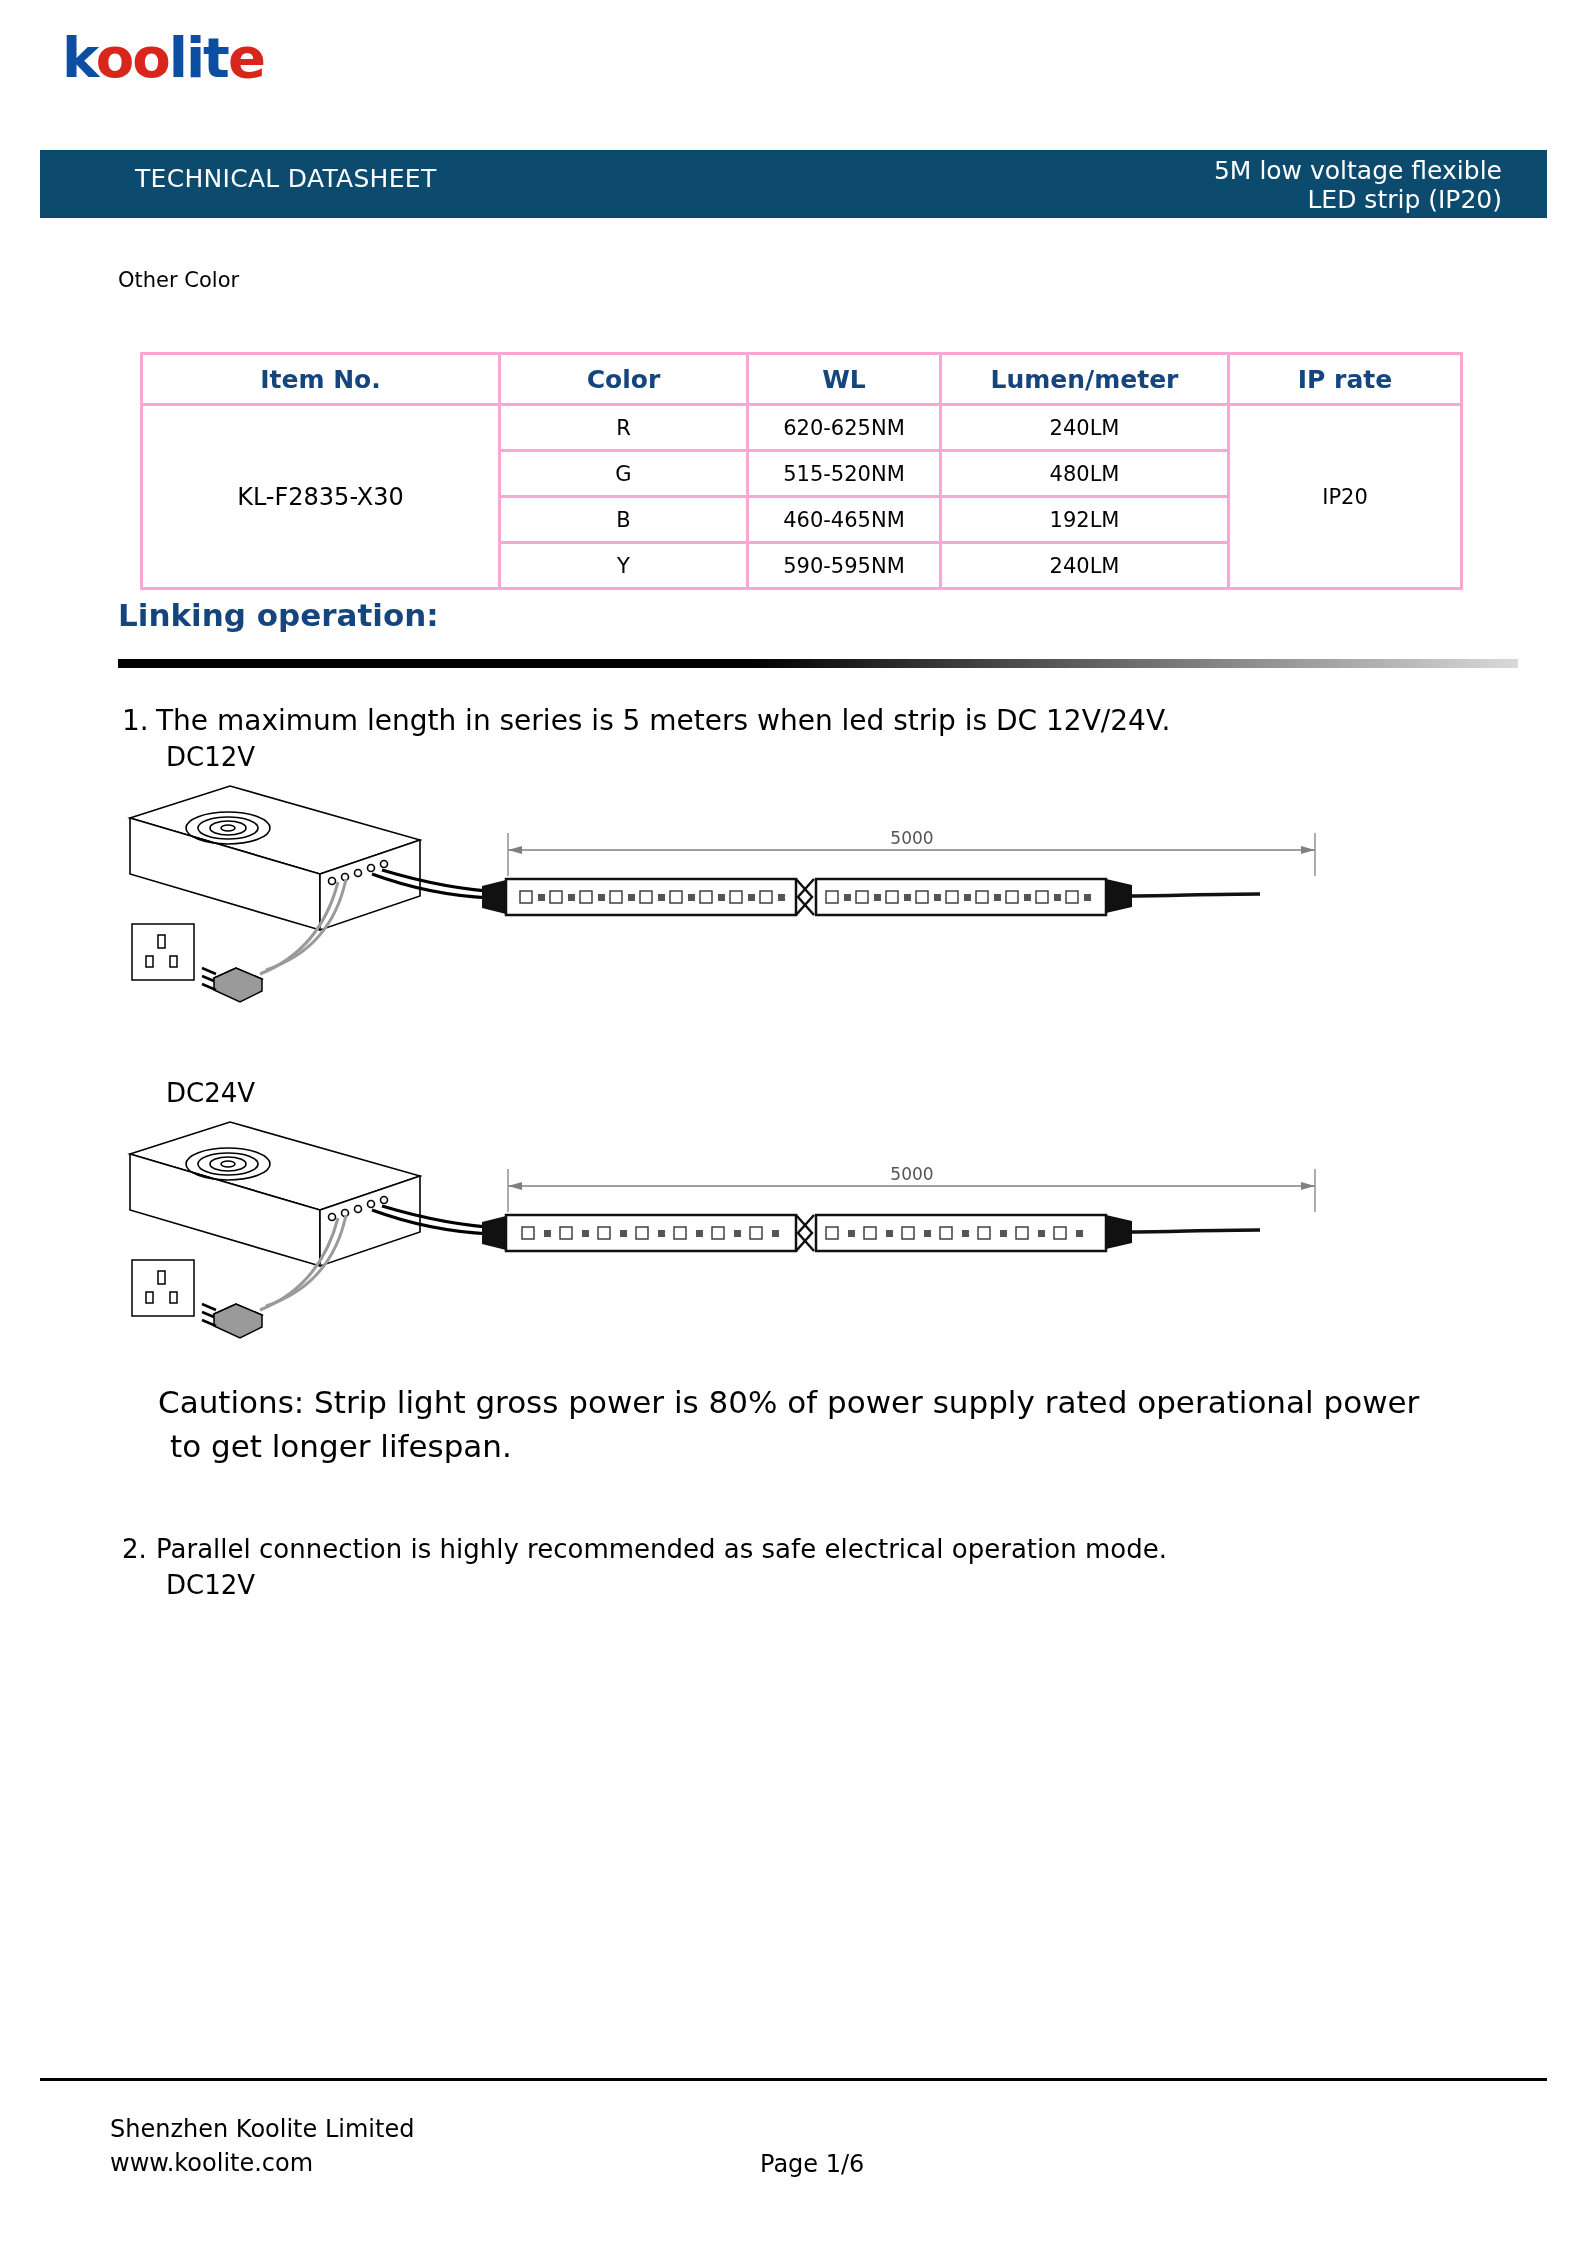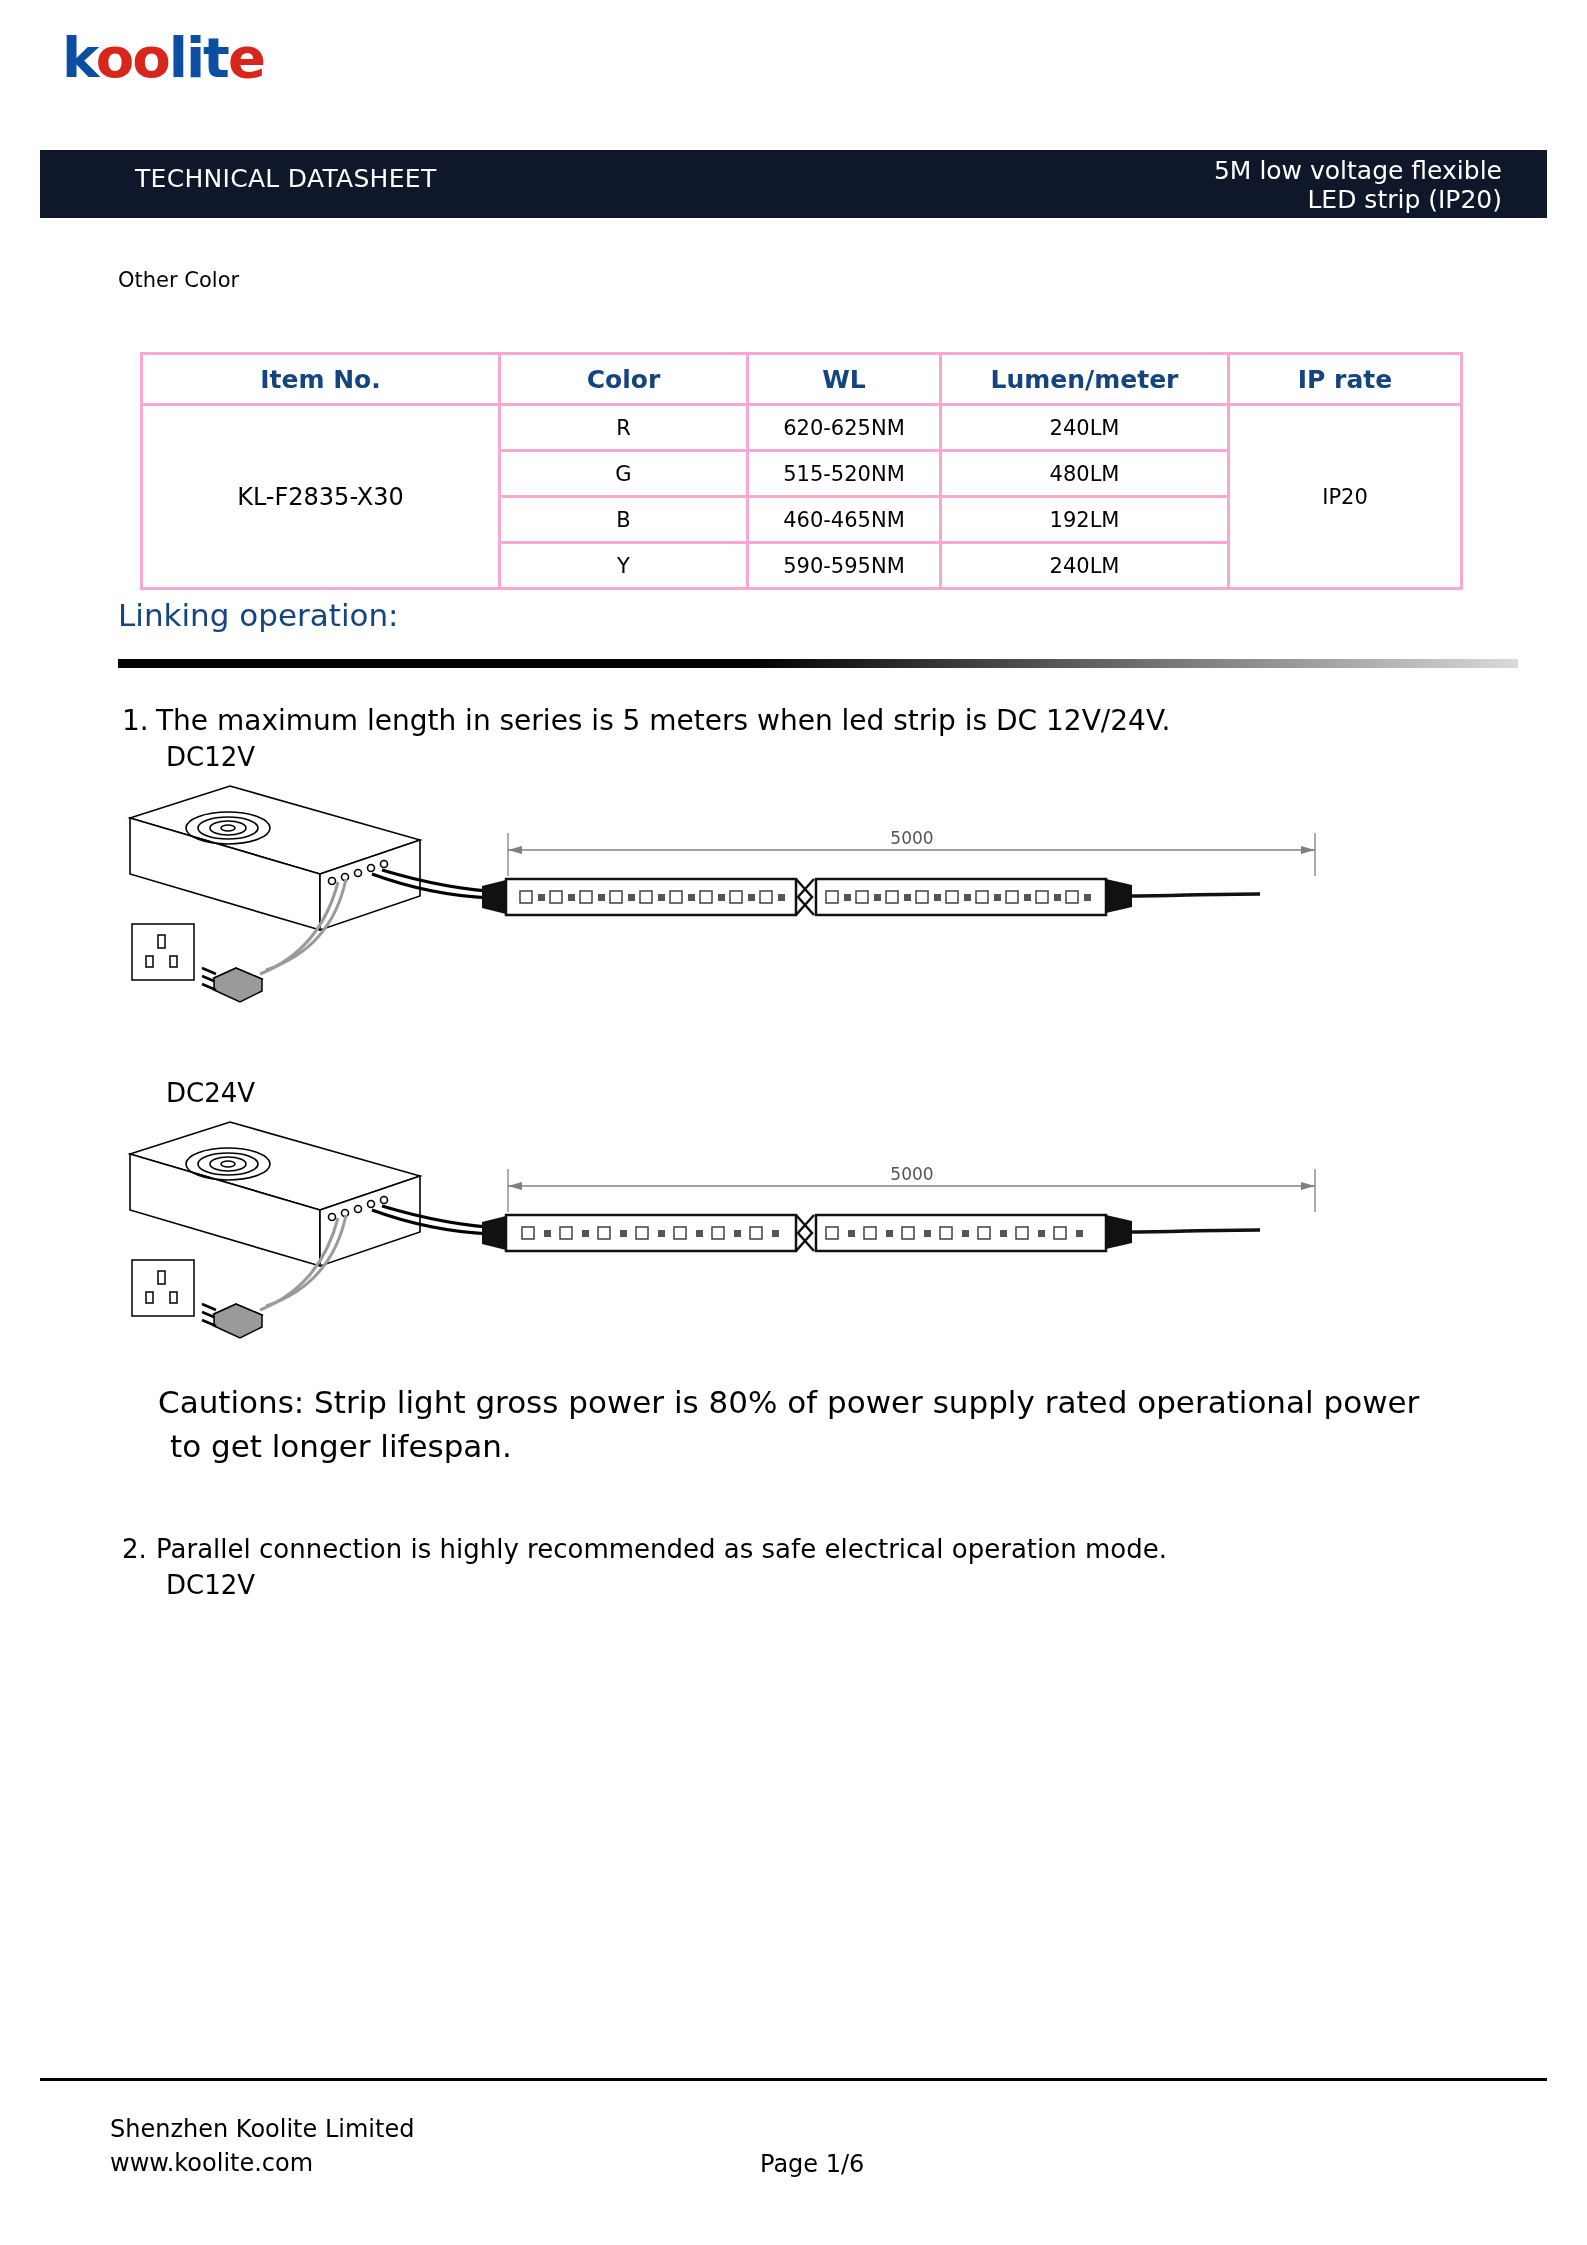--- a/index.html
+++ b/index.html
@@ -45,21 +45,21 @@
   .logo-t { color: #0b4ea2; }
   .logo-e { color: #d9261c; }
 
   
   .header-bar {
     position: absolute;
     left: 40px;
     top: 150px;
     width: 1507px;
     height: 68px;
-    background: #0f172a;
+    background: #0c4a6e;
     color: #ffffff;
   }
   .header-left {
     position: absolute;
     left: 95px;
     top: 14px;
     font-size: 25px;
     letter-spacing: 0.3px;
   }
   .header-right {
@@ -113,21 +113,21 @@
   .item-cell {
     font-size: 24px;
   }
 
   
   .linking-title {
     position: absolute;
     left: 118px;
     top: 597px;
     font-size: 31px;
-    font-weight: normal;
+    font-weight: bold;
     color: #15457f;
   }
   .grad-rule {
     position: absolute;
     left: 118px;
     top: 659px;
     width: 1400px;
     height: 9px;
     background: linear-gradient(to right, #000000 0%, #000000 45%, #d9d9d9 100%);
   }

